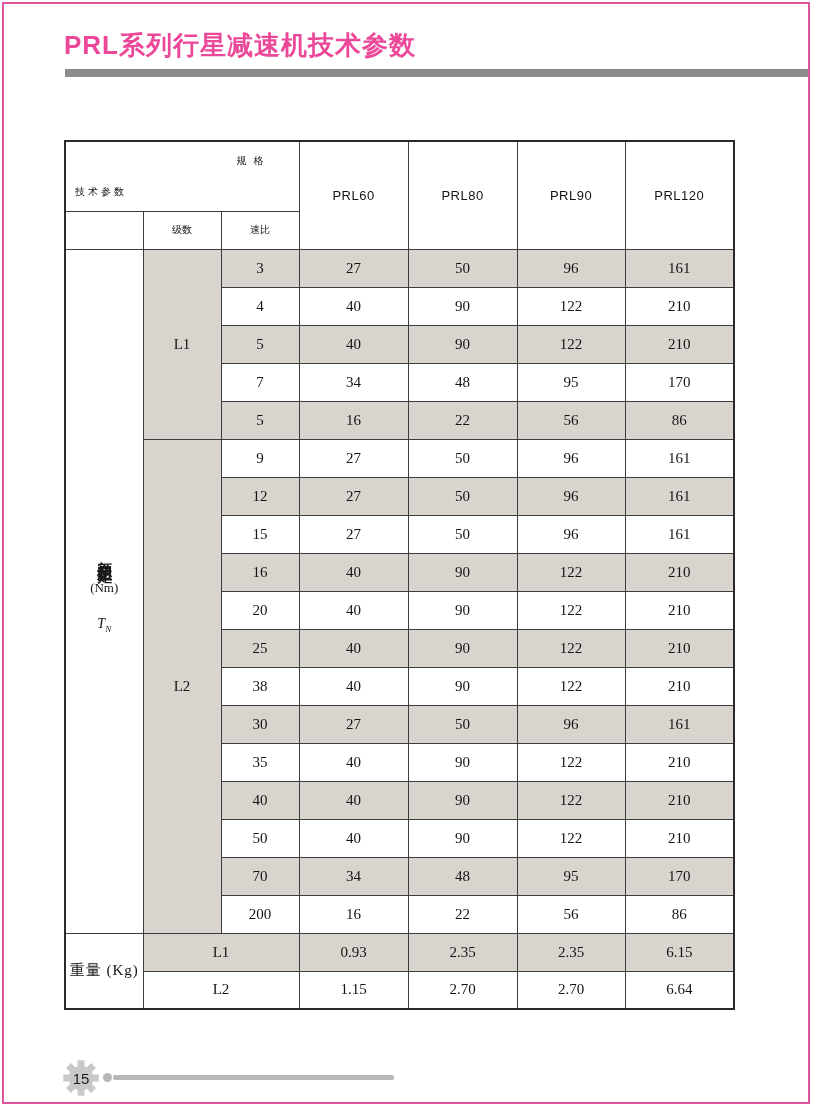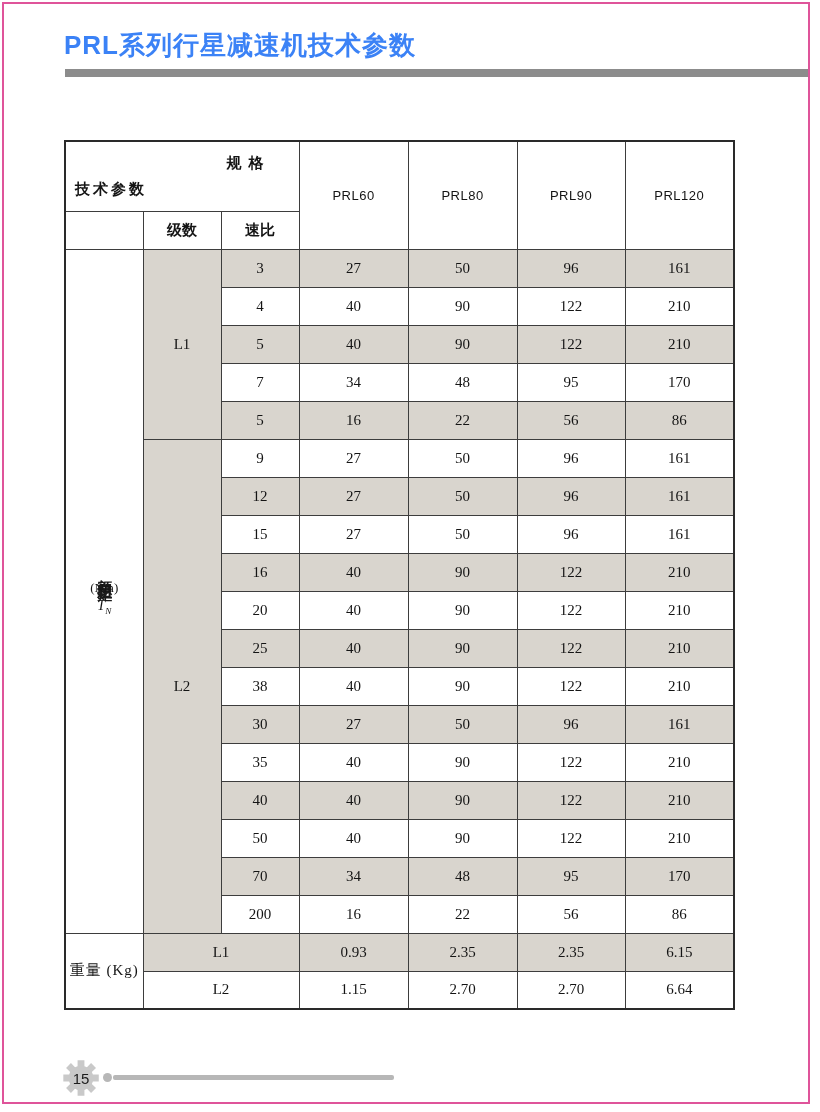--- a/index.html
+++ b/index.html
@@ -7,58 +7,58 @@
     width:820px;height:1112px;position:relative;background:#ffffff;
     font-family:"Liberation Sans","DejaVu Sans",sans-serif;
     -webkit-font-smoothing:antialiased;overflow:hidden;
   }
   .frame{
     position:absolute;left:2px;top:2px;width:808px;height:1102px;
     border:2px solid #df549a;box-sizing:border-box;pointer-events:none;
   }
   .page-title{
     position:absolute;left:64px;top:28px;
-    font-size:26px;font-weight:bold;color:#3b82f6;letter-spacing:1px;white-space:nowrap;
+    font-size:26px;font-weight:bold;color:#ec4899;letter-spacing:1px;white-space:nowrap;
   }
   .title-bar{
     position:absolute;left:65px;top:69px;width:743px;height:8px;background:#8c8c8c;
   }
   
   table.spec{
     position:absolute;left:64px;top:140px;width:669px;
     border-collapse:collapse;table-layout:fixed;
     border:2px solid #2a2a2a;
   }
   table.spec td{
     border:1px solid #3d3d3d;text-align:center;vertical-align:middle;
     color:#141414;padding:0;background:#ffffff;overflow:hidden;
   }
   tr.h1{height:70px;}
   tr.r{height:38px;}
   td.spec-head{
     font-family:"Liberation Sans","DejaVu Sans",sans-serif;
     font-size:13px;color:#1c1c1c;letter-spacing:0.5px;
   }
-  .cjk{font-family:"Liberation Sans","DejaVu Sans",sans-serif;font-weight:700;font-size:15px;}
+  .cjk{font-family:"Liberation Sans","DejaVu Sans",sans-serif;font-weight:400;font-size:10px;}
   td.diag{position:relative;background:
     linear-gradient(to bottom right,
       transparent calc(50% - 0.7px),
       #5a5a5a calc(50% - 0.7px),
       #5a5a5a calc(50% + 0.7px),
       transparent calc(50% + 0.7px)) #ffffff;}
   .diag-tr{position:absolute;top:12px;right:28px;letter-spacing:7px;text-indent:7px;}
   .diag-bl{position:absolute;bottom:12px;left:9px;letter-spacing:3px;text-align:right;}
   td.num, td.stage-cell, td.wstage{
     font-family:"Liberation Serif","DejaVu Serif",serif;font-size:15px;
   }
   tr.shaded td{background:#d9d5ce;}
   td.stage-cell{background:#d9d5ce !important;}
   td.torque-cell{background:#ffffff !important;}
   td.wlabel{background:#ffffff !important;margin-top:8px;}
-  .torque-inner{display:flex;flex-direction:column;align-items:center;justify-content:center;gap:2px;}
+  .torque-inner{display:flex;flex-direction:column;align-items:center;justify-content:center;gap:20px;}
   .torque-v{
     writing-mode:vertical-rl;text-orientation:upright;
     font-size:15px;letter-spacing:3px;font-weight:600;color:#1a1a1a;
   }
   .torque-unit{font-family:"Liberation Serif","DejaVu Serif",serif;font-size:13px;}
   .torque-sym{font-family:"Liberation Serif","DejaVu Serif",serif;font-size:14px;font-style:italic;}
   .torque-sym sub{font-size:9px;font-style:italic;}
   td.wlabel{font-family:"Liberation Serif","DejaVu Serif",serif;font-size:15px;letter-spacing:1px;}
   
   .footer-gear{position:absolute;left:62px;top:1059px;width:38px;height:38px;}

